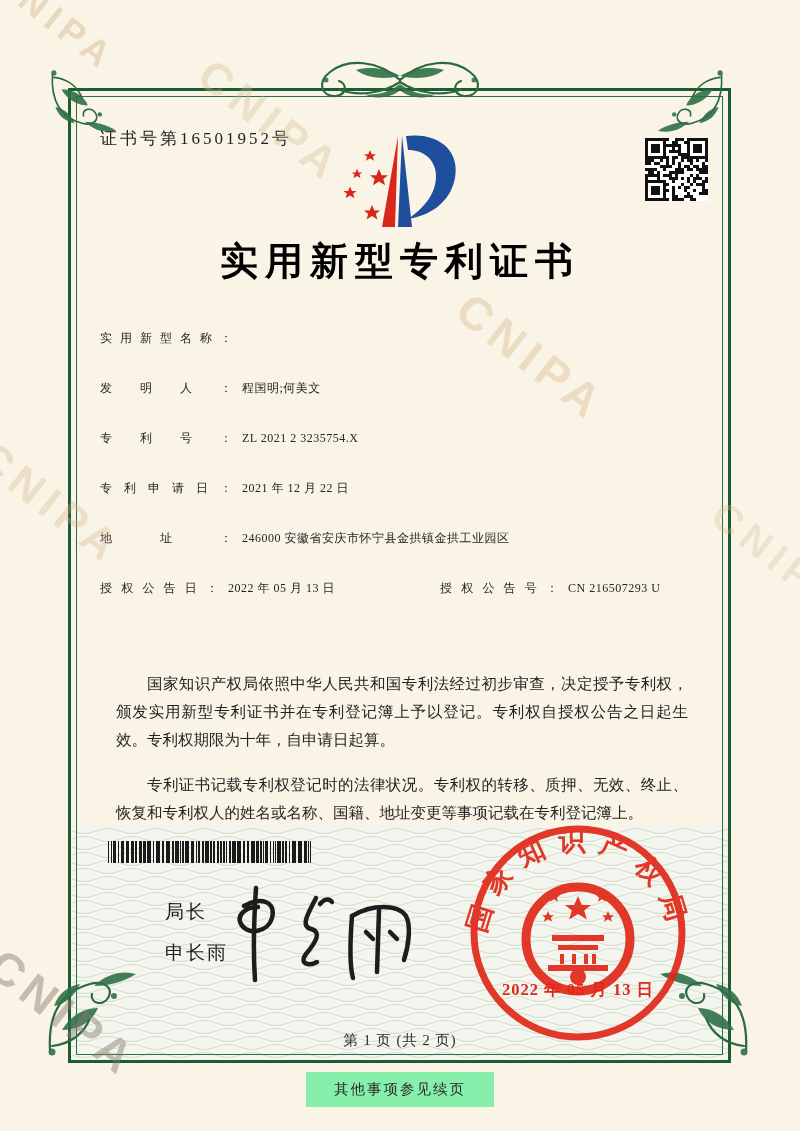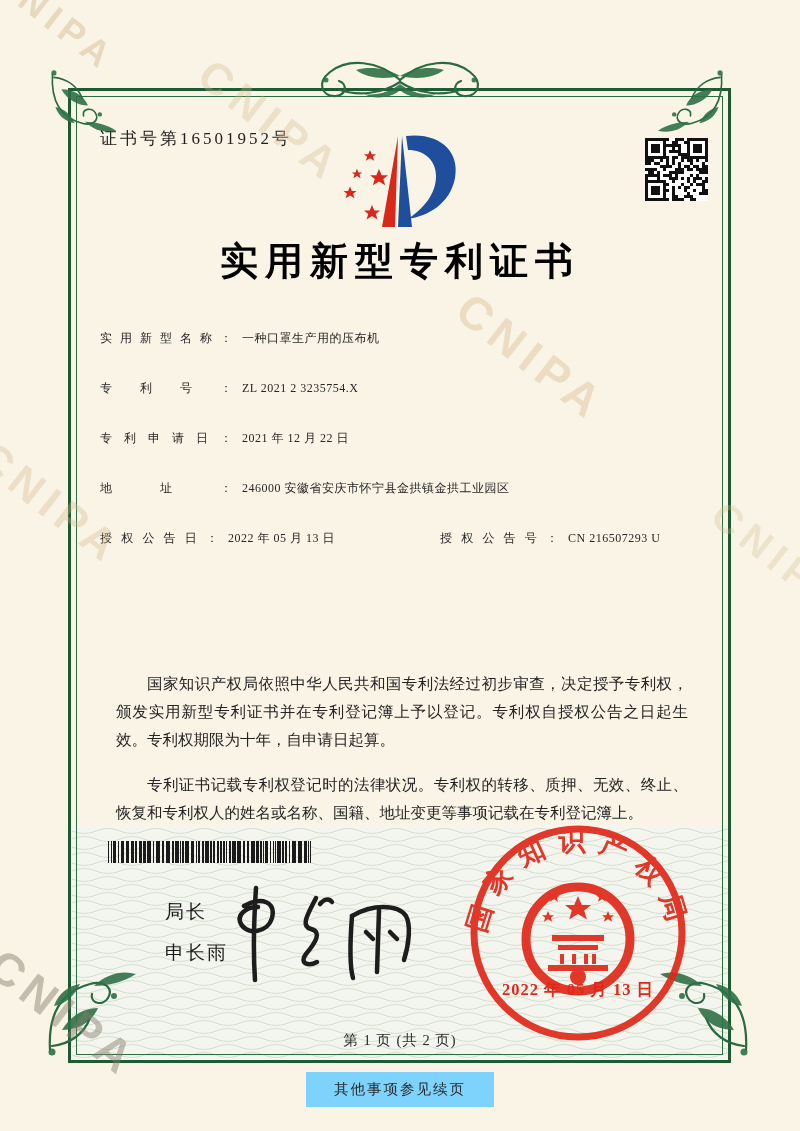--- a/index.html
+++ b/index.html
@@ -51,21 +51,21 @@
   .barcode{position:absolute;left:108px;top:841px;width:212px;height:22px;z-index:3;}
   .issuer{position:absolute;left:117px;top:899px;font-family:"Liberation Sans","DejaVu Sans",sans-serif;
           font-size:19px;letter-spacing:2px;color:#1b1b1b;z-index:3;margin-left:48px;}
   .issuer div{margin-bottom:15px;}
   .signature{position:absolute;left:220px;top:874px;z-index:3;}
   .seal{position:absolute;left:462px;top:817px;z-index:4;opacity:.92;}
   .seal-date{position:absolute;left:468px;top:979px;width:220px;text-align:center;font-size:16.5px;
              font-weight:700;letter-spacing:1px;color:#e02819;z-index:5;}
   .page-info{position:absolute;left:0;top:1031px;width:100%;text-align:center;font-size:14.5px;
              letter-spacing:1px;color:#2a2a2a;z-index:3;}
-  .note{position:absolute;left:50%;top:1072px;transform:translateX(-50%);background:#7dd3fc;
+  .note{position:absolute;left:50%;top:1072px;transform:translateX(-50%);background:#86efac;
         padding:8px 28px;font-size:14.5px;letter-spacing:2px;color:#2a2a2a;z-index:3;white-space:nowrap;}
 </style>
 </head>
 <body>
 
 <div class="page">
 
   <svg width="0" height="0" style="position:absolute" aria-hidden="true">
     <defs>
       <g id="flourish">
@@ -317,21 +317,24 @@
         <rect x="0" y="14" width="7" height="7"></rect>
         <rect x="1" y="15" width="5" height="5" fill="#fff"></rect>
         <rect x="2" y="16" width="3" height="3" fill="#111"></rect>
       </svg></div>
 
   <div class="title">实用新型专利证书</div>
 
   <div class="fields">
     <div class="frow">
       <span class="flabel">实用新型名称：</span>
-      <span class="fvalue">一种口罩生产用的压布机</span>
+    </div>
+    <div class="frow">
+      <span class="flabel">发明人：</span>
+      <span class="fvalue">程国明;何美文</span>
     </div>
     <div class="frow">
       <span class="flabel">专利号：</span>
       <span class="fvalue">ZL 2021 2 3235754.X</span>
     </div>
     <div class="frow">
       <span class="flabel">专利申请日：</span>
       <span class="fvalue">2021 年 12 月 22 日</span>
     </div>
     <div class="frow">

